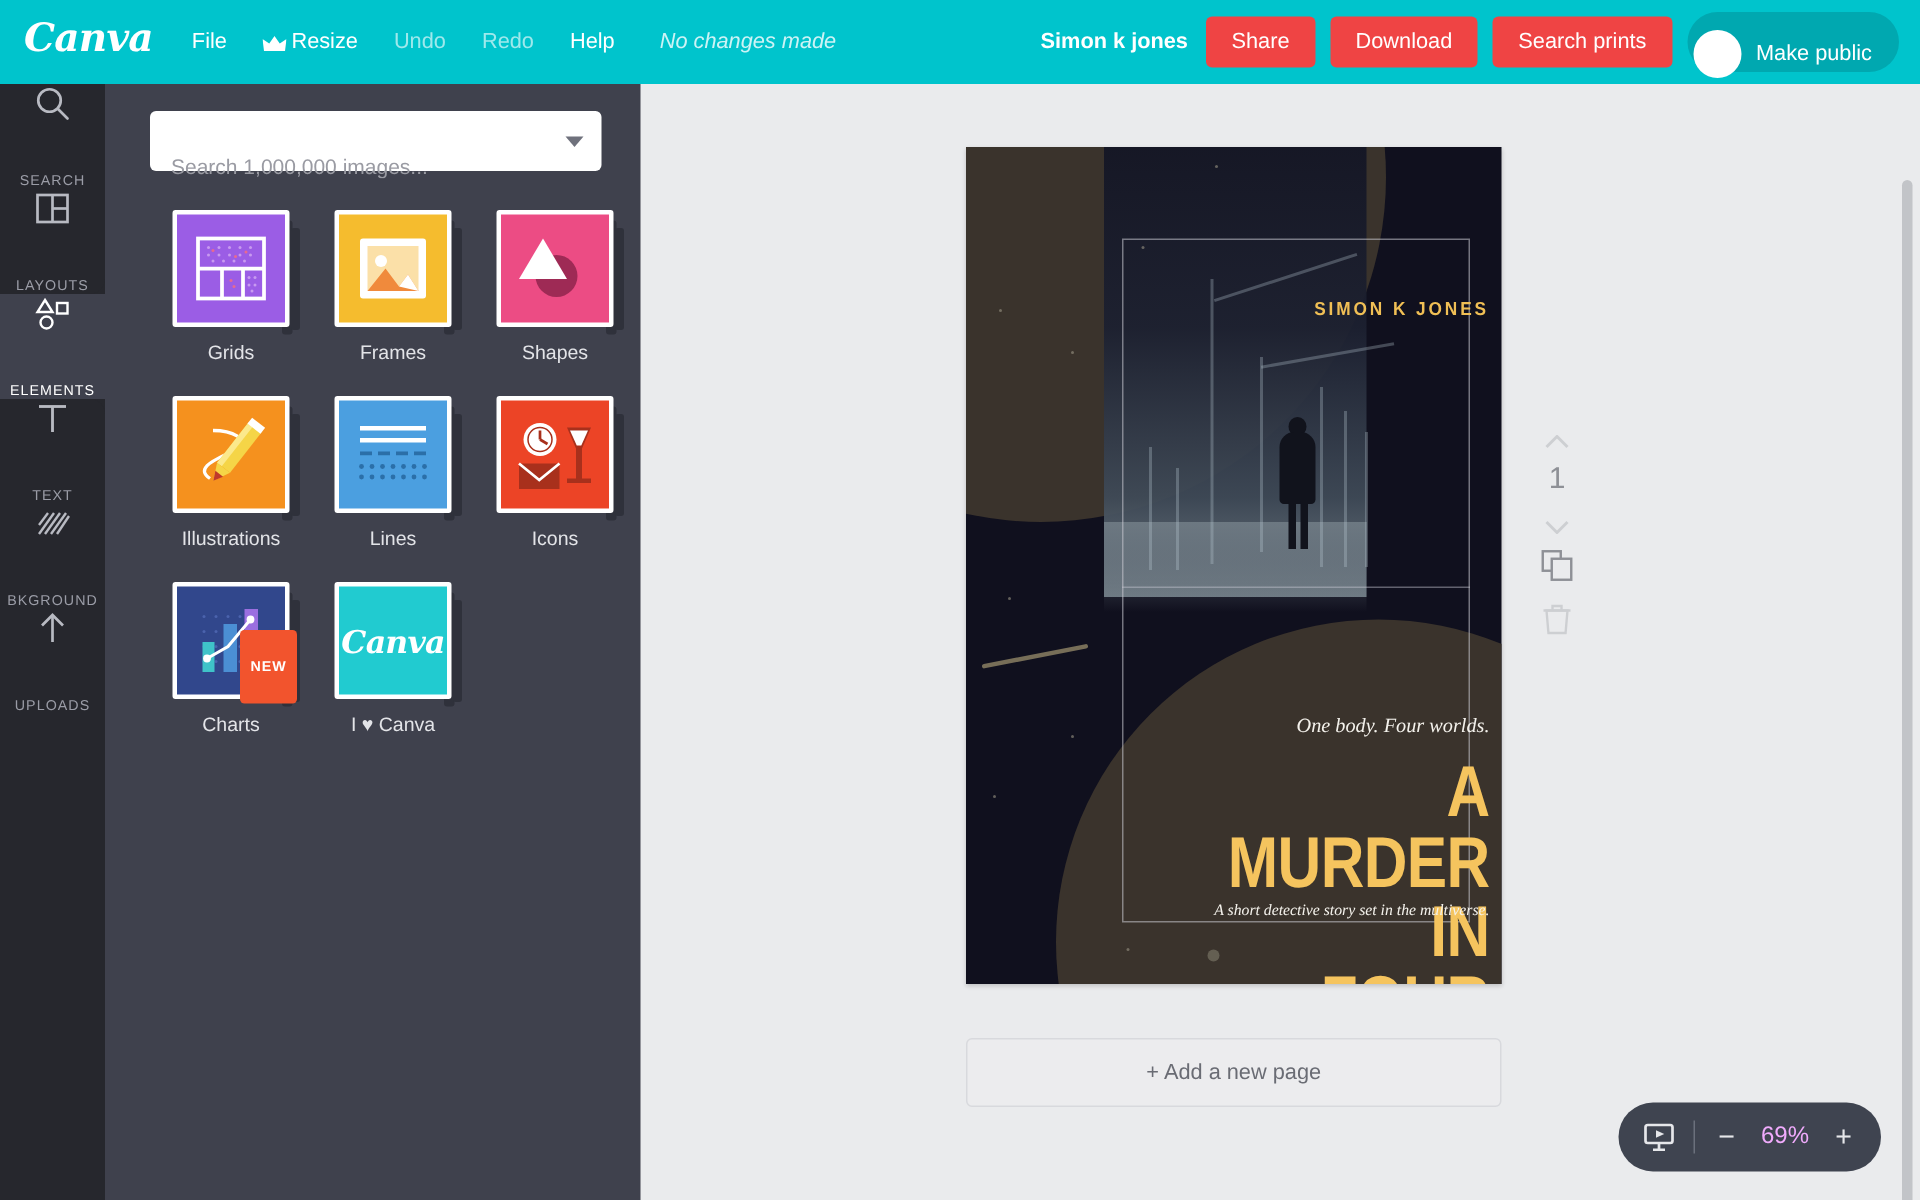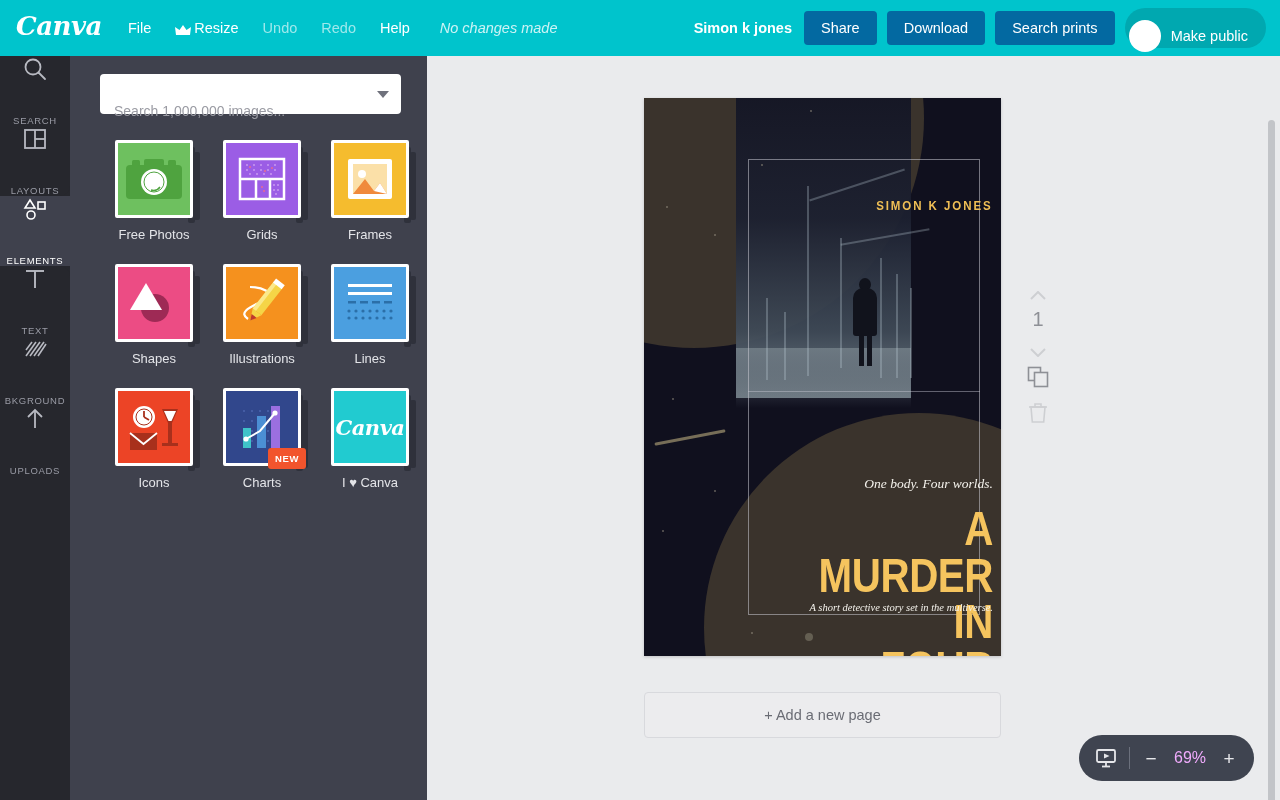--- a/index.html
+++ b/index.html
@@ -43,21 +43,21 @@
   #header-right {
     margin-left: auto; display: flex;
     align-items: center; gap: 10px;
     padding-right: 14px;
   }
   #user-name {
     color: #fff; font-size: 14.5px; font-weight: bold;
     margin-right: 2px; white-space: nowrap; cursor: pointer;
   }
   .hbtn {
-    background: #0369a1; color: #fff;
+    background: #ef4444; color: #fff;
     border: none; border-radius: 4px;
     font-size: 14.5px; font-family: inherit;
     padding: 9px 17px; cursor: pointer;
     white-space: nowrap;
   }
   #make-public-toggle {
     display: flex; align-items: center;
     background: #00a8b0; border-radius: 22px;
     height: 40px; padding: 16px 18px 0 4px;
     cursor: pointer; gap: 10px;
@@ -145,21 +145,21 @@
   .tile::after  { right:-10px; top:9px; width:6px; height:68px; }
   .tile-inner { position:absolute; inset:0; overflow:hidden; }
   .tile-label {
     margin-top: 9px; font-size: 13px; color: #e3e4e8;
     text-align: center; white-space: nowrap;
   }
   .badge-new {
     position: absolute; right: -8px; bottom: -6px;
     background: #f2542d; color: #fff;
     font-size: 9.5px; font-weight: bold; letter-spacing: 0.6px;
-    padding: 5px 7px; border-radius: 3px; z-index: 3;
+    padding: 19px 7px; border-radius: 3px; z-index: 3;
   }
   .canva-script {
     color:#fff; font-family:"DejaVu Serif", serif;
     font-style:italic; font-weight:bold; font-size:21px;
     position:absolute; inset:0;
     display:flex; align-items:center; justify-content:center;
     letter-spacing:-0.5px;
   }
 
   
@@ -406,36 +406,20 @@
 
 <div id="panel">
 
   <div id="search-wrap">
     <input id="search-input" type="text" placeholder="Search 1,000,000 images..." style="">
     <span id="search-caret"></span>
   </div>
 
   <div id="tile-grid">
 
-    <div class="tile-cell">
-      <div class="tile" style="background:#6ec05f">
-        <div class="tile-inner">
-          <svg viewBox="0 0 72 72" width="72" height="72">
-            <rect x="8" y="22" width="56" height="34" rx="4" fill="#4fa33f"></rect>
-            <rect x="26" y="16" width="20" height="8" rx="2" fill="#4fa33f"></rect>
-            <rect x="14" y="17" width="8" height="6" rx="1.5" fill="#4fa33f"></rect>
-            <rect x="50" y="17" width="8" height="6" rx="1.5" fill="#4fa33f"></rect>
-            <circle cx="36" cy="39" r="13" fill="#ffffff"></circle>
-            <circle cx="36" cy="39" r="10" fill="#ffffff" stroke="#4fa33f" stroke-width="1"></circle>
-            <path d="M42 44 a8 8 0 0 1 -9 3" fill="none" stroke="#4fa33f" stroke-width="1.4"></path>
-          </svg>
-        </div>
-      </div>
-      <div class="tile-label">Free Photos</div>
-    </div>
 
     <div class="tile-cell">
       <div class="tile" style="background:#9b5de5">
         <div class="tile-inner">
           <svg viewBox="0 0 72 72" width="72" height="72">
             <rect x="14" y="16" width="44" height="40" fill="none" stroke="#ffffff" stroke-width="2.5"></rect>
             <line x1="14" y1="36" x2="58" y2="36" stroke="#ffffff" stroke-width="2.5"></line>
             <line x1="30" y1="36" x2="30" y2="56" stroke="#ffffff" stroke-width="2.5"></line>
             <line x1="44" y1="36" x2="44" y2="56" stroke="#ffffff" stroke-width="2.5"></line>
             <g fill="#c89af0">

